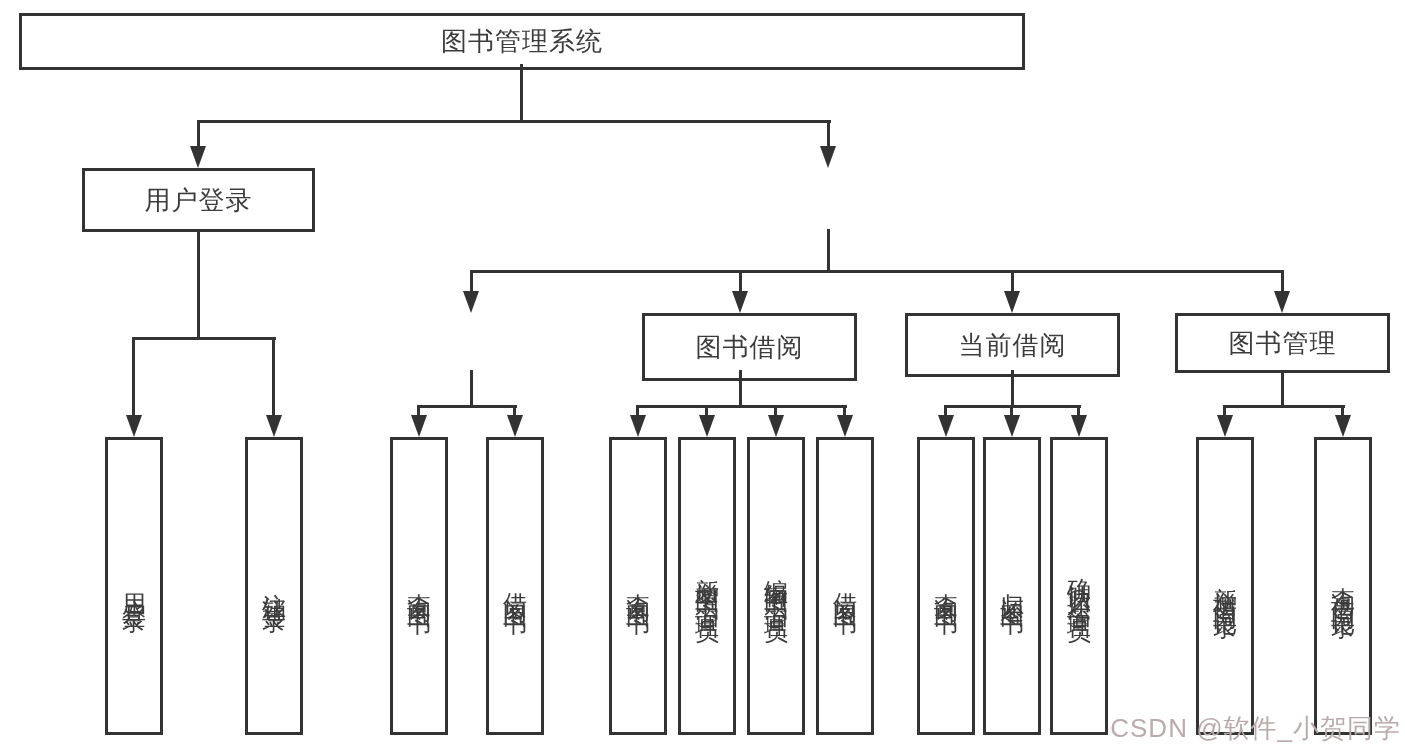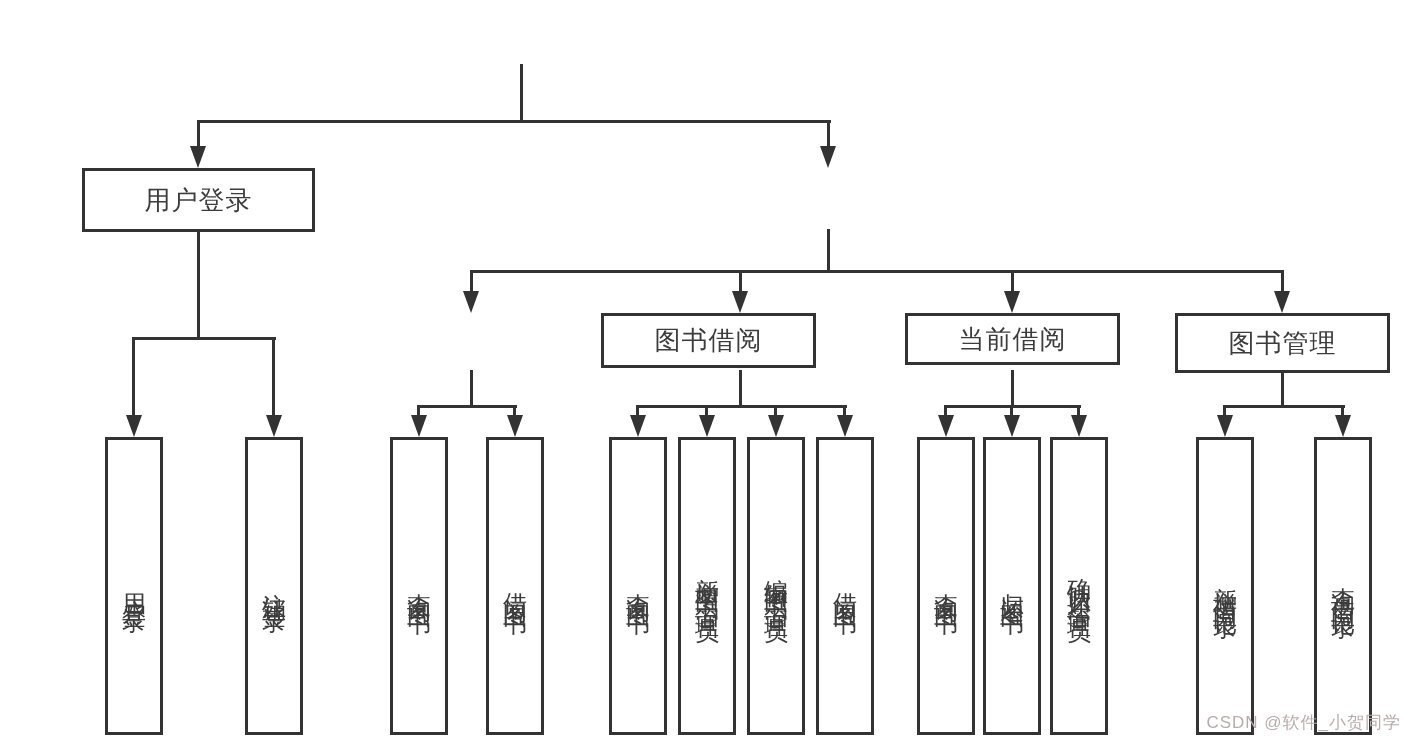--- a/index.html
+++ b/index.html
@@ -55,36 +55,37 @@
     position: absolute;
     width: 0; height: 0;
     border-left: 8px solid transparent;
     border-right: 8px solid transparent;
     border-top: 22px solid var(--line);
   }
   .watermark {
     position: absolute;
     right: 4px;
     top: 711px;
-    font-size: 17px;
+    font-size: 26px;
     color: var(--wm);
     letter-spacing: 1px;
     white-space: nowrap;
   }
 </style>
 </head>
 <body>
 
 <div class="canvas">
 
+  <div class="hnode" style="left:19px;top:13px;width:1006px;height:57px">图书管理系统</div>
 
   <div class="hnode" style="left:82px;top:168px;width:233px;height:64px">用户登录</div>
 
-  <div class="hnode" style="left:601px;top:313px;width:215px;height:55px">图书借阅</div>
-  <div class="hnode" style="left:905px;top:313px;width:215px;height:52px">当前借阅</div>
+  <div class="hnode" style="left:642px;top:313px;width:215px;height:68px">图书借阅</div>
+  <div class="hnode" style="left:905px;top:313px;width:215px;height:64px">当前借阅</div>
   <div class="hnode" style="left:1175px;top:313px;width:215px;height:60px">图书管理</div>
 
   <div class="vnode" style="left:105px">
     <span>用户登录</span>
     </div>
   <div class="vnode" style="left:245px">
     <span>注销登录</span>
     </div>
 
   <div class="vnode" style="left:390px">

